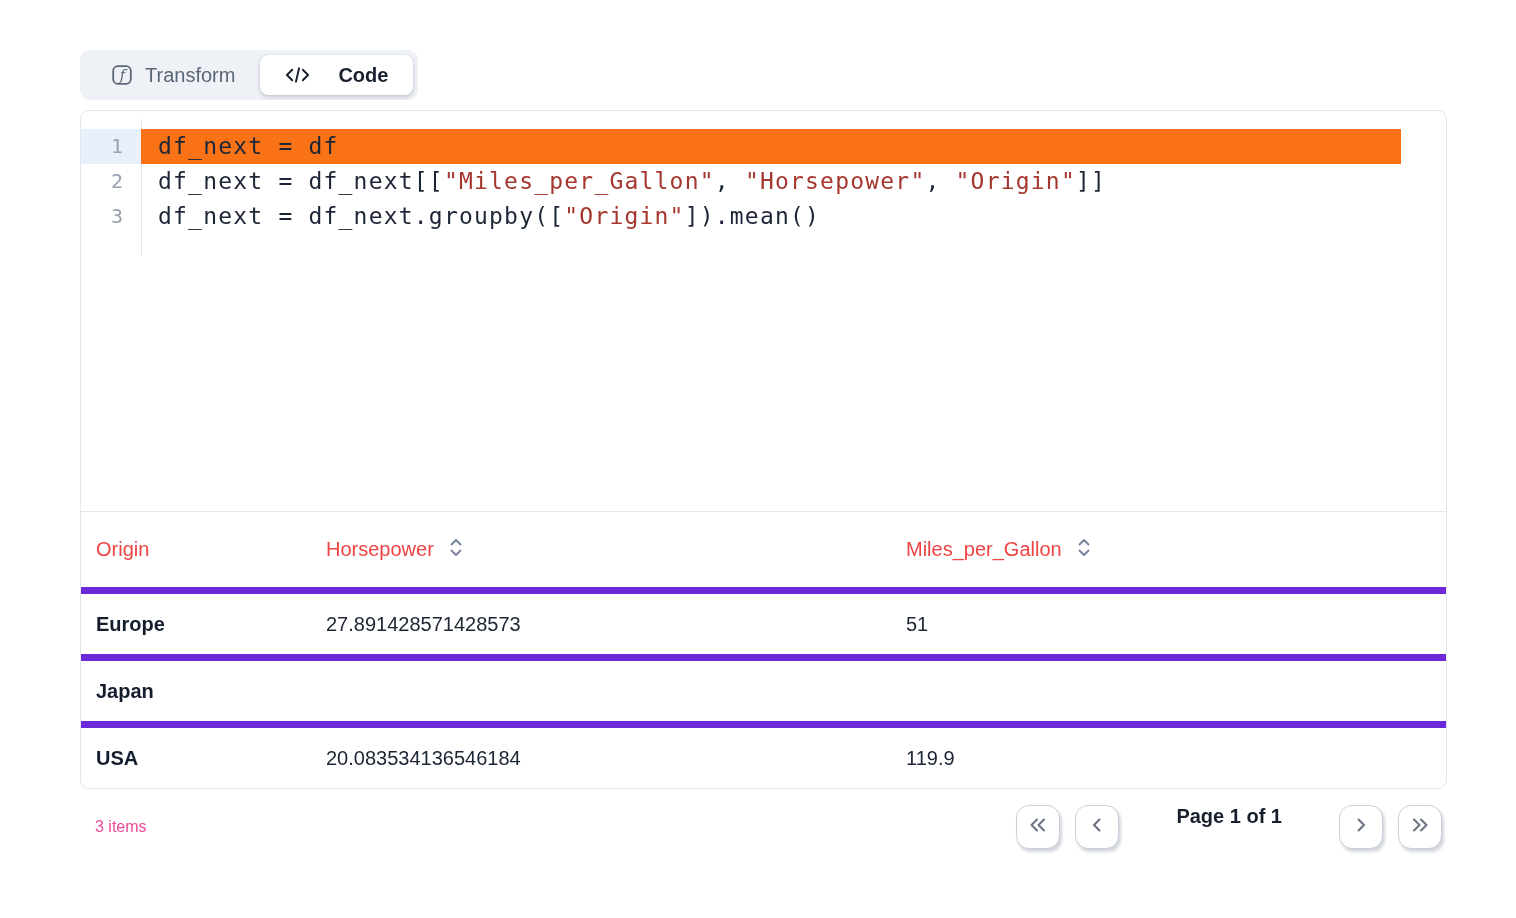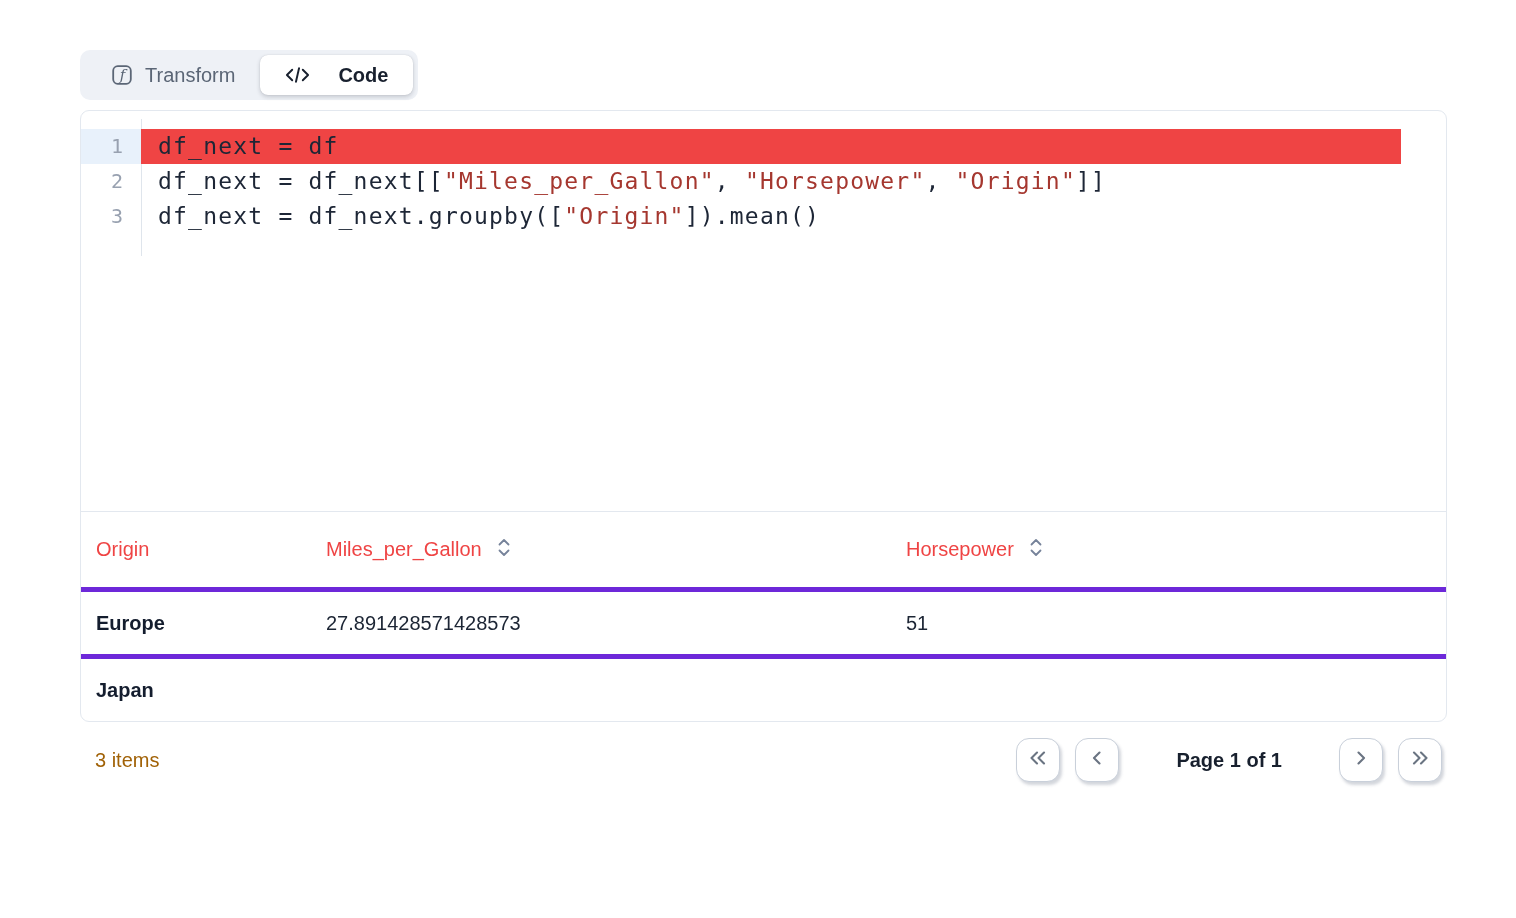--- a/index.html
+++ b/index.html
@@ -47,42 +47,42 @@
     content:''; position:absolute; left:60px; top:8px;
     width:1px; height:137px; background:#dfe5ec;
   }
   .code-line { display:flex; height:35px; position:relative; }
   .gutter {
     width:60px; padding-right:18px; text-align:right;
     color:#98a1b0; font-size:20px; letter-spacing:0; flex:none;
   }
   .line-text { flex:1; padding-left:17px; color:#1d2636; white-space:pre; }
   .code-line.active .gutter   { background:#e8f1fb; }
-  .code-line.active .line-text{ background:#ef4444; margin-right:45px; }
+  .code-line.active .line-text{ background:#f97316; margin-right:45px; }
   .tok-string { color:#a5372f; }
 
   
   .data-table { border-top:1px solid #e3e8ef; }
   .t-row {
     display:grid; grid-template-columns:230px 580px 1fr;
     align-items:center; padding-left:15px;
   }
   .t-row.header { height:75px; color:#ef4444; font-size:20px; }
-  .t-row.body   { height:67px; font-size:20px; color:#1c2534; border-top:5px solid #6d28d9; }
+  .t-row.body   { height:67px; font-size:20px; color:#1c2534; border-top:7px solid #6d28d9; }
   .t-row.body .cell-origin { font-weight:700; color:#141d2e; }
   .th-label { display:inline-flex; align-items:center; gap:15px; }
 
   
   .footer {
     width:1367px; margin-top:16px;
     display:flex; align-items:center; justify-content:space-between;
     padding:0 5px 0 15px;
   }
-  .items-count { color:#a16207; font-size:20px; }
-  .pager { display:flex; align-items:center; }
+  .items-count { color:#ec4899; font-size:16px; }
+  .pager { display:flex; align-items:flex-start; }
   .page-btn {
     width:44px; height:44px; background:#fff;
     border:1.5px solid #c9d0da; border-radius:13px;
     display:flex; align-items:center; justify-content:center;
     cursor:pointer;
     box-shadow:2px 3px 3px rgba(110,120,140,0.3);
   }
   .page-btn + .page-btn { margin-left:15px; }
   .page-label { font-size:20px; font-weight:600; color:#18202e; margin:0 57px; }
 </style>
@@ -131,53 +131,58 @@
         <span class="line-text"><span class="tok-plain">df_next = df_next.groupby([</span><span class="tok-string">"Origin"</span><span class="tok-plain">]).mean()</span></span>
       </div>
     </div>
 
     <div class="data-table">
       <div class="t-row header">
         <div>
           <span class="th-label">
               <span>Origin</span>
             </span>
+        </div>
+        <div>
+          <span class="th-label">
+            <span>Horsepower</span>
+            <span>
+              <svg width="14" height="19" viewBox="0 0 14 19" fill="none" stroke="#76839a" stroke-width="1.8" stroke-linecap="round" stroke-linejoin="round">
+                <path d="M2.5 6.5 L7 2 L11.5 6.5"></path>
+                <path d="M2.5 12.5 L7 17 L11.5 12.5"></path>
+              </svg>
+            </span>
+          </span>
         </div>
         <div>
           <span class="th-label">
             <span>Miles_per_Gallon</span>
             <span>
               <svg width="14" height="19" viewBox="0 0 14 19" fill="none" stroke="#76839a" stroke-width="1.8" stroke-linecap="round" stroke-linejoin="round">
                 <path d="M2.5 6.5 L7 2 L11.5 6.5"></path>
                 <path d="M2.5 12.5 L7 17 L11.5 12.5"></path>
               </svg>
             </span>
           </span>
         </div>
-        <div>
-          <span class="th-label">
-            <span>Horsepower</span>
-            <span>
-              <svg width="14" height="19" viewBox="0 0 14 19" fill="none" stroke="#76839a" stroke-width="1.8" stroke-linecap="round" stroke-linejoin="round">
-                <path d="M2.5 6.5 L7 2 L11.5 6.5"></path>
-                <path d="M2.5 12.5 L7 17 L11.5 12.5"></path>
-              </svg>
-            </span>
-          </span>
-        </div>
       </div>
 
       <div class="t-row body">
         <div class="cell-origin">Europe</div>
         <div>27.891428571428573</div>
         <div>51</div>
       </div>
       <div class="t-row body">
         <div class="cell-origin">Japan</div>
       </div>
+      <div class="t-row body">
+        <div class="cell-origin">USA</div>
+        <div>20.083534136546184</div>
+        <div>119.9</div>
+      </div>
     </div>
   </div>
 
   
   <div class="footer">
     <div class="items-count">3 items</div>
     <div class="pager">
       <div class="page-btn">
         <span>
           <svg width="20" height="16" viewBox="0 0 20 16" fill="none" stroke="#6a7482" stroke-width="2.1" stroke-linecap="round" stroke-linejoin="round">

